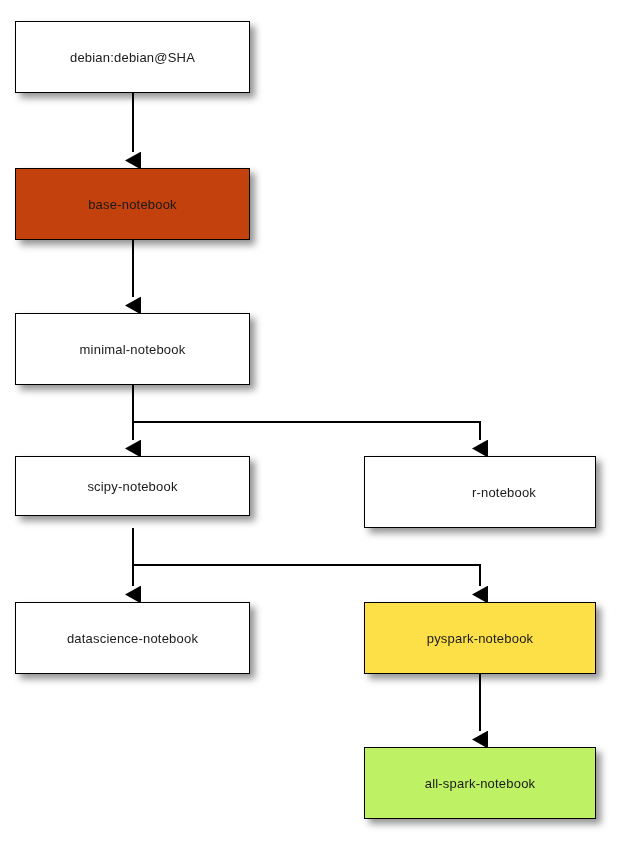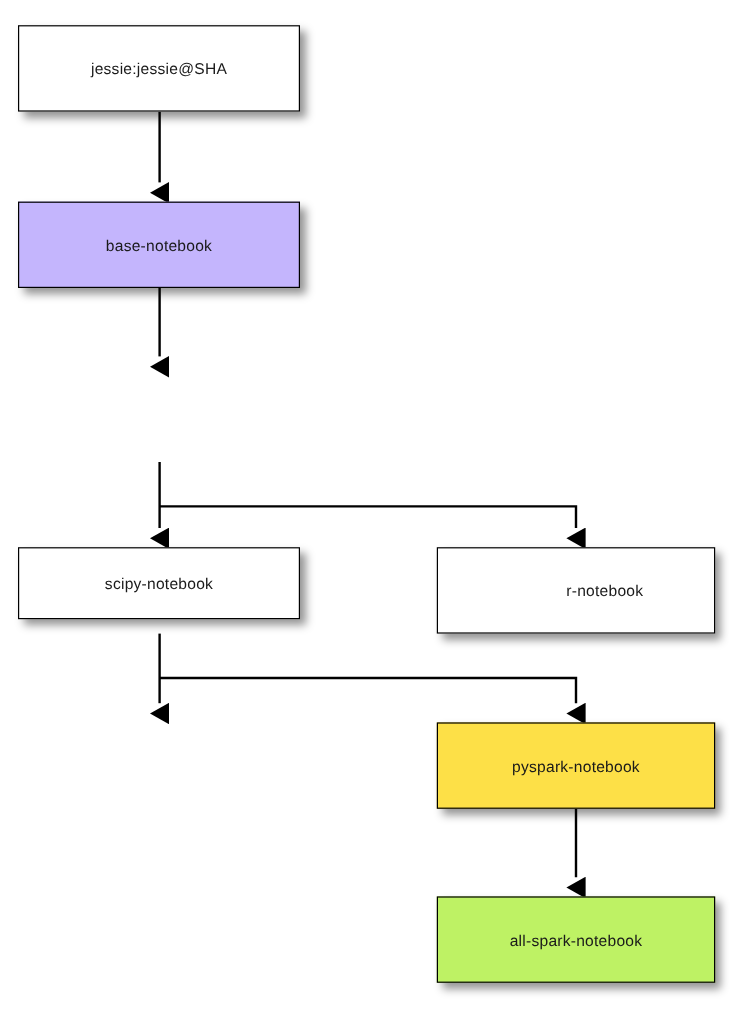--- a/index.html
+++ b/index.html
@@ -79,36 +79,42 @@
     <g>
       <path d="M133,565 L480,565 L480,586" stroke="#000000" stroke-width="2" fill="none" marker-end="url(#arrowhead)"></path>
     </g>
 
     <g>
       <line x1="480" y1="674" x2="480" y2="731" stroke="#000000" stroke-width="2" marker-end="url(#arrowhead)"></line>
     </g>
   </svg>
 
   <div class="node" id="node-debian" style="left: 15px; top: 21px; width: 235px; height: 72px; background: rgb(255, 255, 255); border-color: rgb(0, 0, 0);">
-    <span class="node-label" style="color: rgb(26, 26, 26);">jessie:jessie@SHA</span>
+    <span class="node-label" style="color: rgb(26, 26, 26);">debian:debian@SHA</span>
   </div>
 
-  <div class="node" id="node-base" style="left: 15px; top: 168px; width: 235px; height: 72px; background: #c4b5fd; border-color: rgb(0, 0, 0);">
+  <div class="node" id="node-base" style="left: 15px; top: 168px; width: 235px; height: 72px; background: #c2410c; border-color: rgb(0, 0, 0);">
     <span class="node-label" style="color: rgb(26, 26, 26);">base-notebook</span>
   </div>
 
+  <div class="node" id="node-minimal" style="left: 15px; top: 313px; width: 235px; height: 72px; background: rgb(255, 255, 255); border-color: rgb(0, 0, 0);">
+    <span class="node-label" style="color: rgb(26, 26, 26);">minimal-notebook</span>
+  </div>
 
   <div class="node" id="node-scipy" style="left: 15px; top: 456px; width: 235px; height: 60px; background: rgb(255, 255, 255); border-color: rgb(0, 0, 0);">
     <span class="node-label" style="color: rgb(26, 26, 26);">scipy-notebook</span>
   </div>
 
   <div class="node" id="node-r" style="left: 364px; top: 456px; width: 232px; height: 72px; background: rgb(255, 255, 255); border-color: rgb(0, 0, 0);">
     <span class="node-label" style="color: rgb(26, 26, 26); margin-left: 48px;">r-notebook</span>
   </div>
 
+  <div class="node" id="node-datascience" style="left: 15px; top: 602px; width: 235px; height: 72px; background: rgb(255, 255, 255); border-color: rgb(0, 0, 0);">
+    <span class="node-label" style="color: rgb(26, 26, 26);">datascience-notebook</span>
+  </div>
 
   <div class="node" id="node-pyspark" style="left: 364px; top: 602px; width: 232px; height: 72px; background: #fde047; border-color: rgb(0, 0, 0);">
     <span class="node-label" style="color: rgb(26, 26, 26);">pyspark-notebook</span>
   </div>
 
   <div class="node" id="node-allspark" style="left: 364px; top: 747px; width: 232px; height: 72px; background: #bef264; border-color: rgb(0, 0, 0);">
     <span class="node-label" style="color: rgb(26, 26, 26);">all-spark-notebook</span>
   </div>
 
 </div>

